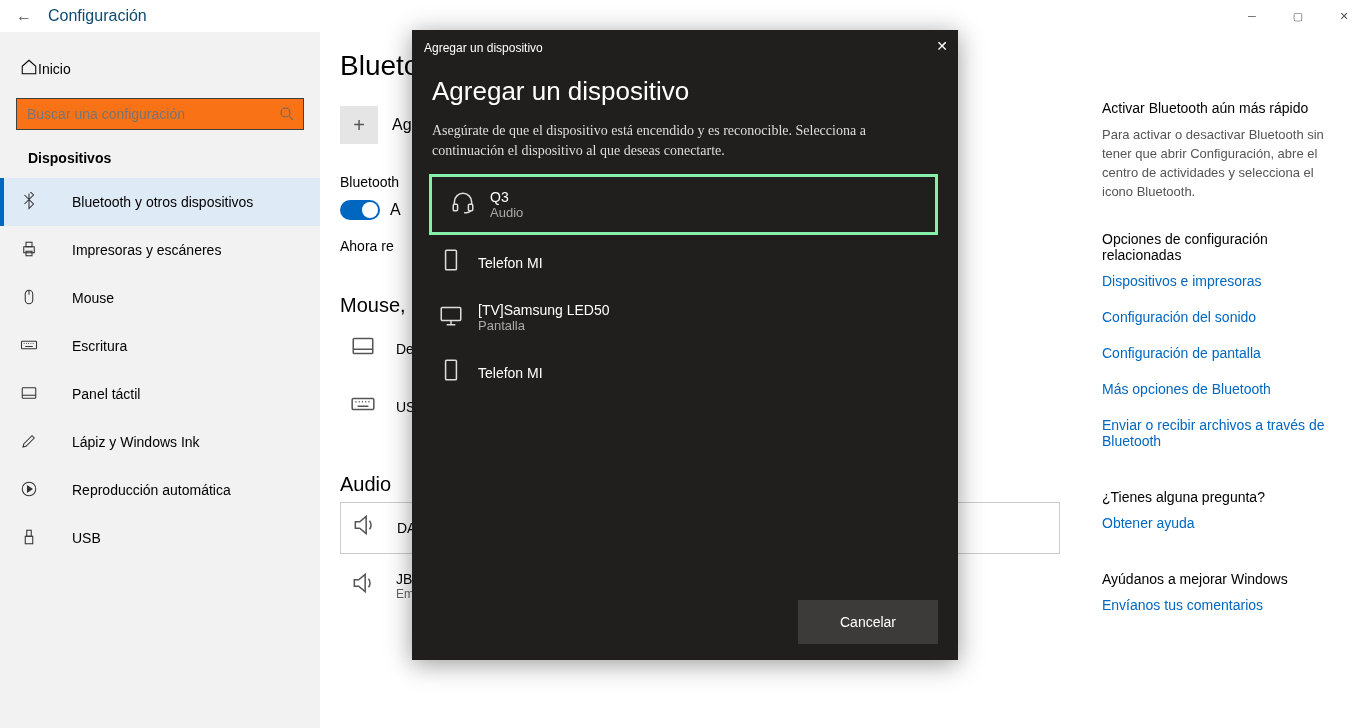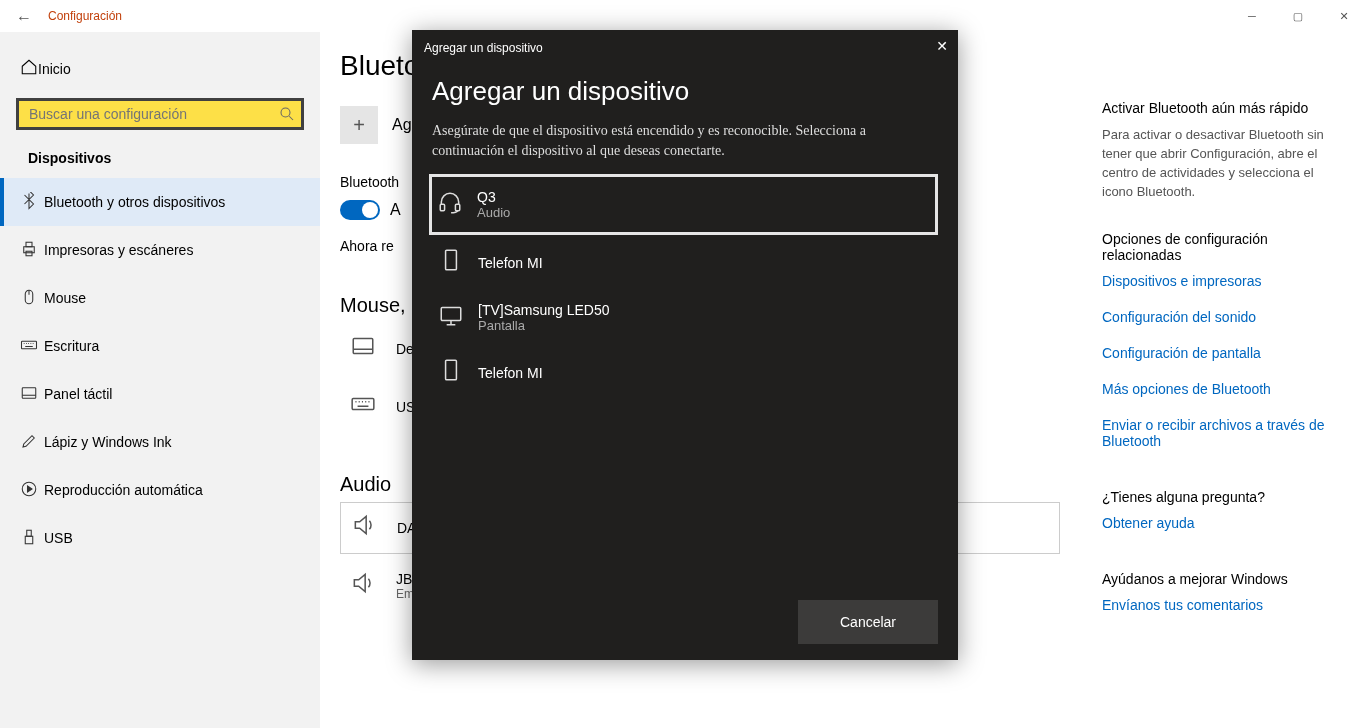--- a/index.html
+++ b/index.html
@@ -1,34 +1,34 @@
 <!DOCTYPE html>
 <html><head>
 <meta charset="utf-8">
 <style>
 * { box-sizing: border-box; margin: 0; padding: 0; font-family: "Segoe UI", Arial, sans-serif; }
 html, body { width: 1367px; height: 728px; background: #fff; overflow: hidden; }
 
 
 .titlebar { position: absolute; top: 0; left: 0; right: 0; height: 32px; display: flex; align-items: center; }
 .titlebar .back { width: 48px; text-align: center; color: #555; font-size: 16px; }
-.titlebar .title { font-size: 12px; color: #c2410c; }
+.titlebar .title { font-size: 16px; color: #0c4a6e; }
 .winctrls { position: absolute; right: 0; top: 0; display: flex; }
 .winctrls div { width: 46px; height: 32px; display: flex; align-items: center; justify-content: center; color: #555; font-size: 11px; }
 
 
 .sidebar { position: absolute; left: 0; top: 32px; width: 320px; bottom: 0; background: #f2f2f2; padding-top: 20px; }
 .home-row { display: flex; align-items: center; padding: 6px 20px 18px 20px; gap: 0; }
 .home-row .icon { width: 18px; text-align: center; }
 .home-row span.label { font-size: 14px; }
 .search-wrap { margin: 0 16px 20px 16px; position: relative; }
-.search-wrap input { width: 100%; height: 32px; border: 3px solid #404040; background: #fde047; padding: 0 32px 0 10px; font-size: 14px; color: #333; }
+.search-wrap input { width: 100%; height: 32px; border: 1px solid #404040; background: #f97316; padding: 0 32px 0 10px; font-size: 14px; color: #333; }
 .search-wrap .sicon { position: absolute; right: 8px; top: 7px; color: #666; font-size: 14px; }
 .side-head { font-weight: 600; font-size: 14px; padding: 0 20px 12px 28px; }
-.nav-item { display: flex; align-items: center; gap: 6px; height: 48px; padding: 0 20px; font-size: 14px; color: #000; cursor: default; }
+.nav-item { display: flex; align-items: center; gap: 34px; height: 48px; padding: 0 20px; font-size: 14px; color: #000; cursor: default; }
 .nav-item.selected { background: #dfeaf7; position: relative; }
 .nav-item.selected::before { content: ""; position: absolute; left: 0; top: 0; bottom: 0; width: 4px; background: #0067c0; }
 .nav-item .icon { width: 18px; text-align: center; color: #333; font-size: 15px; }
 
 
 .main { position: absolute; left: 340px; top: 50px; width: 720px; bottom: 0; }
 .page-title { font-size: 28px; font-weight: 500; margin-bottom: 24px; }
 .add-btn { display: flex; align-items: center; gap: 14px; }
 .add-btn .plus { width: 38px; height: 38px; background: #e5e5e5; display: flex; align-items: center; justify-content: center; font-size: 20px; color: #555; }
 .section-sub { font-size: 14px; margin-top: 30px; }
@@ -54,21 +54,21 @@
 .modal { position: absolute; left: 412px; top: 30px; width: 546px; height: 630px; background: #201f1e; color: #fff; box-shadow: 0 4px 24px rgba(0,0,0,.4); }
 .modal .tbar { height: 36px; display: flex; align-items: center; padding: 0 12px; font-size: 12px; position: relative; }
 .modal .tbar .x { position: absolute; right: 10px; top: 8px; font-size: 14px; color: #fff; }
 .modal .content { padding: 10px 20px 0 20px; }
 .modal h1 { font-size: 26px; font-weight: 400; margin-bottom: 14px; }
 .modal p.subtitle { font-size: 14px; color: #ddd; line-height: 1.4; margin-bottom: 14px; font-family: Liberation Serif, serif; }
 .dev-item { display: flex; align-items: center; gap: 16px; padding: 12px 6px; cursor: default; }
 .dev-item .di-icon { width: 24px; text-align: center; font-size: 20px; color: #ddd; }
 .dev-item .di-text .n { font-size: 14px; color: #fff; }
 .dev-item .di-text .s { font-size: 13px; color: #aaa; }
-.dev-item.highlight { border: 3px solid #e5e5e5; margin-left: -3px; padding-left: 5px; }
+.dev-item.highlight { border: 3px solid #86efac; margin-left: -3px; padding-left: 18px; }
 .modal .footer { position: absolute; bottom: 16px; right: 20px; }
 .modal .footer button { width: 140px; height: 44px; background: #3c3b3a; color: #fff; border: none; font-size: 14px; }
 
 svg { width: 18px; height: 18px; fill: none; stroke: currentColor; stroke-width: 1.4; }
 .bigicon svg { width: 26px; height: 26px; }
 </style>
 </head>
 <body>
 
 <div class="titlebar">

